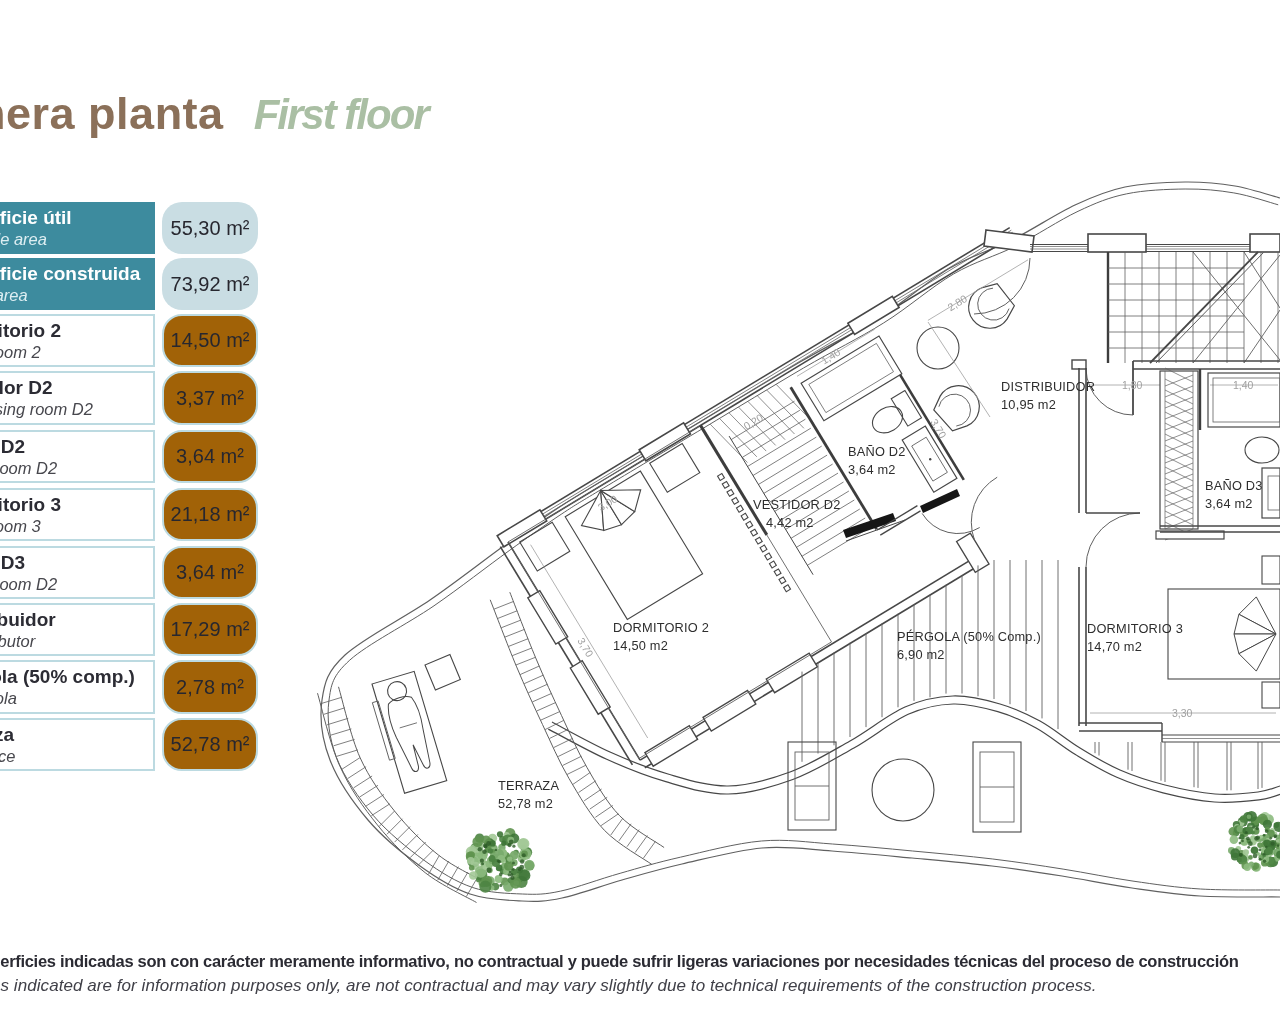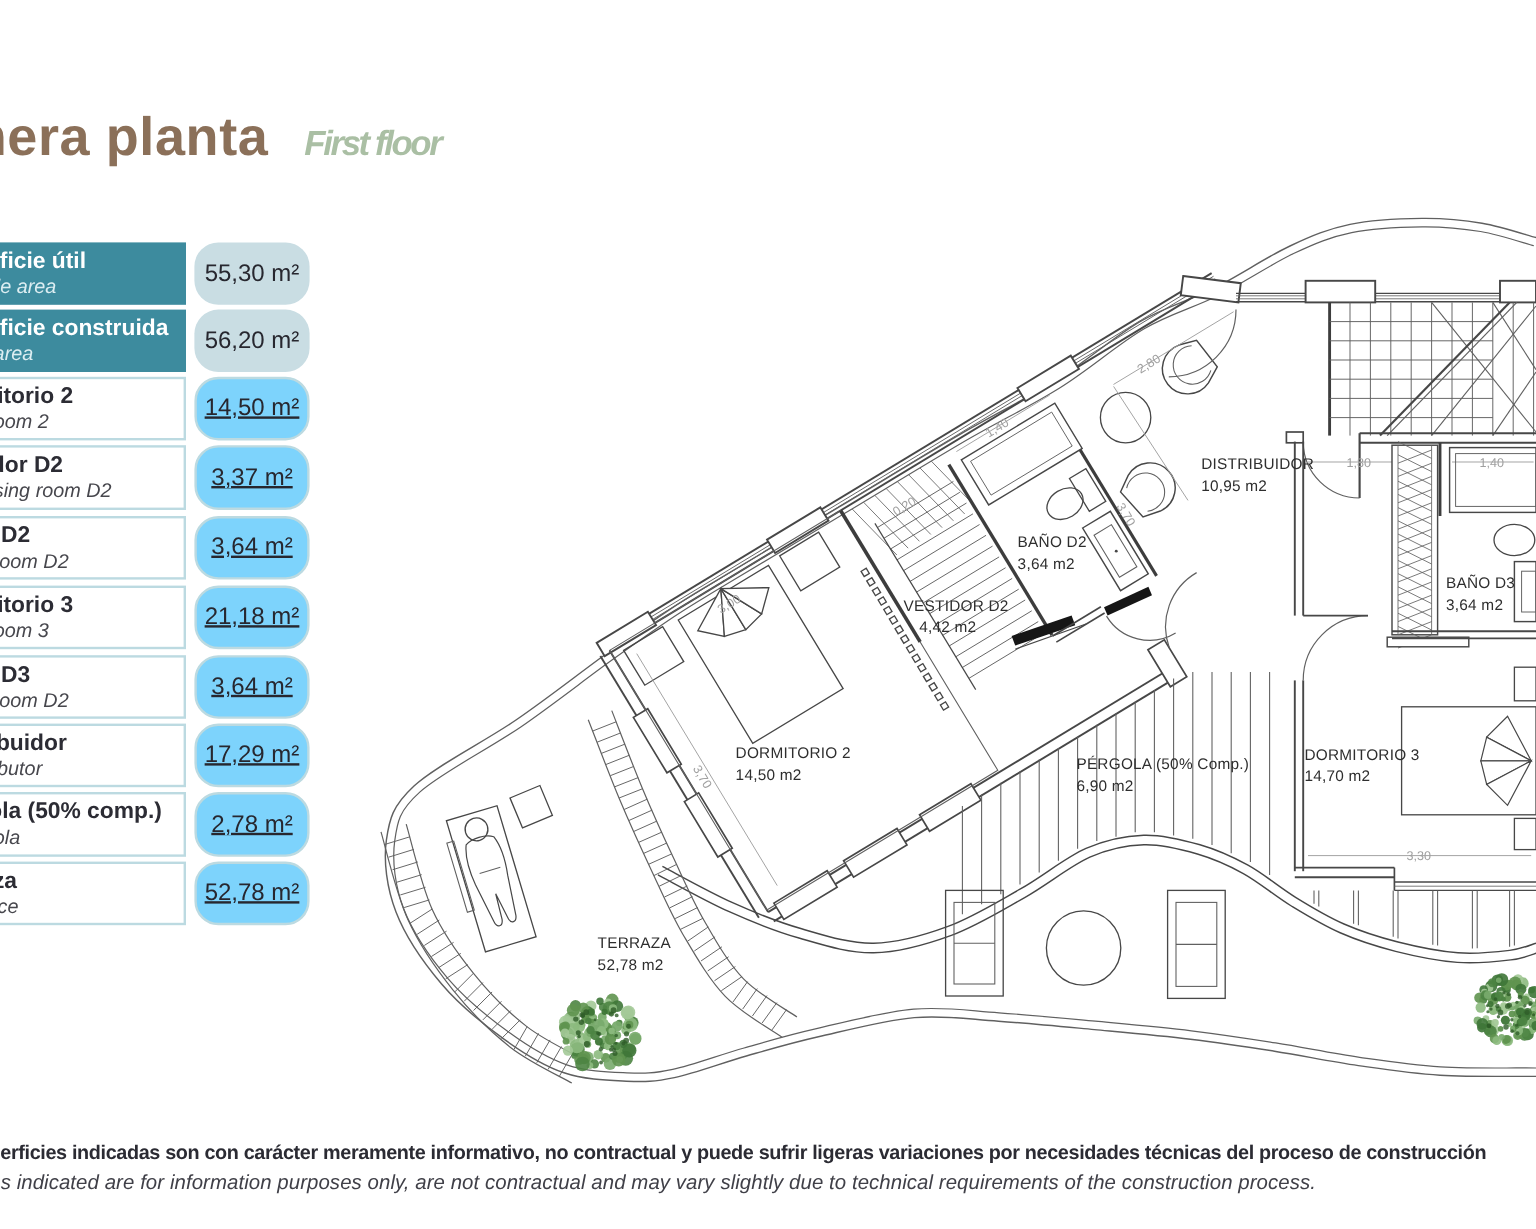--- a/index.html
+++ b/index.html
@@ -1,31 +1,31 @@
 <!DOCTYPE html>
 <html><head>
 <meta charset="utf-8">
 <style>
   html,body{margin:0;padding:0;}
   body{width:1280px;height:1024px;overflow:hidden;position:relative;background:#fff;
        font-family:"Liberation Sans", sans-serif;}
   .abs{position:absolute;}
   .title{position:absolute;top:88px;left:-96px;white-space:nowrap;}
   .title .es{font-size:45px;font-weight:700;color:#8b7059;letter-spacing:.5px;}
-  .title .en{font-size:29px;font-weight:700;font-style:italic;color:#aabfa4;margin-left:30px;letter-spacing:-2px;}
+  .title .en{font-size:42px;font-weight:700;font-style:italic;color:#aabfa4;margin-left:30px;letter-spacing:-2px;}
   .tbl{position:absolute;left:-100px;top:202px;width:358px;}
   .row{position:absolute;left:0;width:358px;}
   .lab{position:absolute;left:0;top:0;bottom:0;width:255px;box-sizing:border-box;
        display:flex;flex-direction:column;justify-content:center;}
   .val{position:absolute;left:262px;top:0;bottom:0;width:96px;box-sizing:border-box;
        display:flex;align-items:center;justify-content:center;font-size:20px;color:#27272f;border-radius:20px;}
   .row.teal .lab{background:#3d8b9e;color:#fff;}
   .row.teal .val{background:#c9dde3;}
   .row.white .lab{background:#fff;border:2px solid #bcdae1;}
-  .row.white .val{background:#7dd3fc;border:2px solid #bcdae1;text-decoration:underline;}
+  .row.white .val{background:#a16207;border:2px solid #bcdae1;}
   .l1{font-size:19px;font-weight:700;line-height:22px;white-space:nowrap;padding-left:46px;}
   .l2{font-size:16.5px;font-style:italic;line-height:20px;white-space:nowrap;padding-left:58px;}
   .row.white .l1{color:#2c2c34;}
   .row.white .l2{color:#47474d;}
   .row.teal .l2{color:#ddeef2;}
   .foot1{position:absolute;left:-60px;top:952px;white-space:nowrap;font-size:16.5px;letter-spacing:-0.3px;font-weight:700;color:#2b2b33;}
   .foot2{position:absolute;left:-68px;top:976px;white-space:nowrap;font-size:17px;letter-spacing:0.06px;font-style:italic;color:#404048;}
   text{font-family:"Liberation Sans",sans-serif;}
 </style>
 </head>
@@ -41,21 +41,21 @@
         <div class="l2">Usable area</div>
       </div>
     <div class="val">55,30 m²</div>
   </div>
 
   <div class="row teal" style="top:56px;height:52px;">
     <div class="lab">
         <div class="l1">Superficie construida</div>
         <div class="l2">Built area</div>
       </div>
-    <div class="val">56,20 m²</div>
+    <div class="val">73,92 m²</div>
   </div>
 
   <div class="row white" style="top:112px;height:53px;">
     <div class="lab">
         <div class="l1">Dormitorio 2</div>
         <div class="l2">Bedroom 2</div>
       </div>
     <div class="val">14,50 m²</div>
   </div>
 

